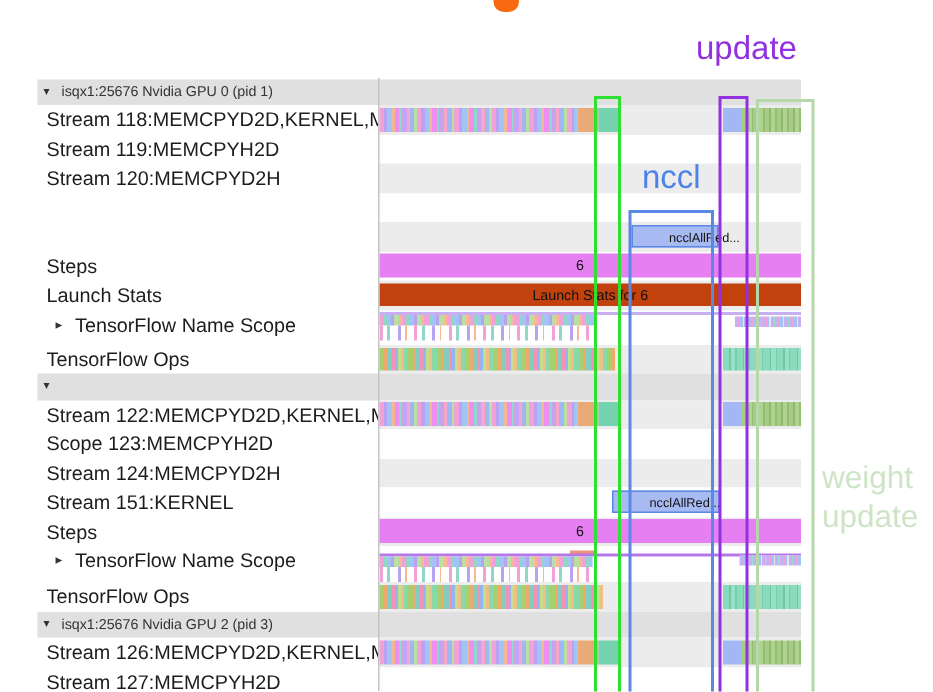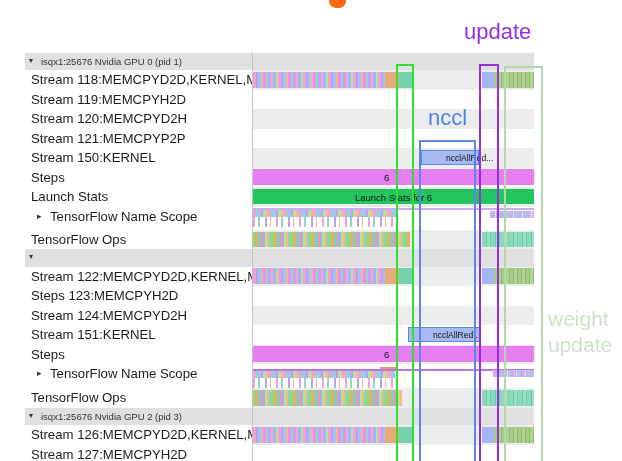--- a/index.html
+++ b/index.html
@@ -31,21 +31,21 @@
     #f2a0d8 0 3px,#8fd8c8 3px 5px,#a0c4f5 5px 8px,#b9a2f0 8px 10px,#b8e0a0 10px 13px,#f7b893 13px 15px);}
   .comb-ticks{position:absolute;left:0;top:7px;width:100%;height:10px;background:repeating-linear-gradient(90deg,
     #f2a0d8 0 2px,transparent 2px 5px,#8fd8c8 5px 7px,transparent 7px 12px,
     #b9a2f0 12px 14px,transparent 14px 17px,#f7b893 17px 18px,transparent 18px 23px);}
   .right-ticks{background:repeating-linear-gradient(90deg,
     #c9aef2 0 2px,#f2a0d8 2px 3px,#a0c4f5 3px 5px,#e8e0f8 5px 6px,#c9aef2 6px 8px,#95e0d0 8px 9px);}
   .seg-orange{background:#e8ab76;}
   .seg-teal{background:#74d2ae;}
   .seg-blue{background:#a3b7f5;}
   .steps-fill{background:#e57ff2;}
-  .launch-fill{background:#22c55e;}
+  .launch-fill{background:#c2410c;}
   .nccl-fill{background:#a8baf2;border:1px solid #5b87e5;box-sizing:border-box;}
   .barlabel{font-size:9.5px;color:#111;position:absolute;white-space:nowrap;}
   .nccl-fill .barlabel{font-size:8.5px;left:4px;top:2.5px;padding-left:20px;}
   
   .annbox{position:absolute;box-sizing:border-box;border-width:2px;border-style:solid;background:transparent;z-index:10;}
   .annlabel{position:absolute;z-index:11;white-space:nowrap;}
   .divider{position:absolute;left:252px;top:52px;width:1px;height:409px;background:#c4c4c4;z-index:5;}
   .orange-glyph{position:absolute;left:329px;top:-6px;width:17px;height:14px;background:#f9690f;
     border-radius:8px;z-index:11;}
 </style>
@@ -80,25 +80,23 @@
       <div class="row" style="top: 89.5px; height: 19.5px;">
         <div class="trackbg" style="background: rgb(255, 255, 255);"></div>
         <div class="rlabel">Stream 119:MEMCPYH2D</div>
       </div>
       <div class="row" style="top: 109px; height: 19.5px;">
         <div class="trackbg" style="background: rgb(236, 236, 236);"></div>
         <div class="rlabel">Stream 120:MEMCPYD2H</div>
       </div>
       <div class="row" style="top: 128.5px; height: 19.5px;">
         <div class="trackbg" style="background: rgb(255, 255, 255);"></div>
-        <div class="rlabel">Stream 121:MEMCPYP2P</div>
       </div>
       <div class="row" style="top: 148px; height: 19.5px;">
         <div class="trackbg" style="background: rgb(236, 236, 236);"></div>
-        <div class="rlabel">Stream 150:KERNEL</div>
         <div class="bar nccl-fill" style="left: 421px; width: 58px; top: 1.5px; height: 15.5px;">
           <div class="barlabel">ncclAllRed...</div>
         </div>
       </div>
       <div class="row" style="top: 167.5px; height: 19.5px;">
         <div class="trackbg" style="background: rgb(255, 255, 255);"></div>
         <div class="rlabel">Steps</div>
         <div class="bar steps-fill" style="left: 253px; width: 281px; top: 1.5px; height: 16px;">
           <div class="barlabel" style="left: 131px; top: 3px;">6</div>
           <div style="position: absolute; left: 143px; top: 0px; width: 1px; height: 100%; background: rgba(255, 255, 255, 0.7);"></div>
@@ -135,21 +133,21 @@
         <div class="trackbg" style="background: rgb(236, 236, 236);"></div>
         <div class="rlabel">Stream 122:MEMCPYD2D,KERNEL,MI</div>
         <div class="bar busy-stripes" style="left: 253px; width: 132px; top: 1.5px; height: 16px;"></div>
         <div class="bar seg-orange" style="left: 385px; width: 14px; top: 1.5px; height: 16px;"></div>
         <div class="bar seg-teal" style="left: 399px; width: 14.5px; top: 1.5px; height: 16px;"></div>
         <div class="bar seg-blue" style="left: 482px; width: 11.5px; top: 1.5px; height: 16px;"></div>
         <div class="bar green-stripes" style="left: 493.5px; width: 40.5px; top: 1.5px; height: 16px;"></div>
       </div>
       <div class="row" style="top: 286px; height: 19.5px;">
         <div class="trackbg" style="background: rgb(255, 255, 255);"></div>
-        <div class="rlabel">Steps 123:MEMCPYH2D</div>
+        <div class="rlabel">Scope 123:MEMCPYH2D</div>
       </div>
       <div class="row" style="top: 305.5px; height: 19.5px;">
         <div class="trackbg" style="background: rgb(236, 236, 236);"></div>
         <div class="rlabel">Stream 124:MEMCPYD2H</div>
       </div>
       <div class="row" style="top: 325px; height: 19.5px;">
         <div class="trackbg" style="background: rgb(255, 255, 255);"></div>
         <div class="rlabel">Stream 151:KERNEL</div>
         <div class="bar nccl-fill" style="left: 408px; width: 72px; top: 1.5px; height: 15.5px;">
           <div class="barlabel">ncclAllRed...</div>

